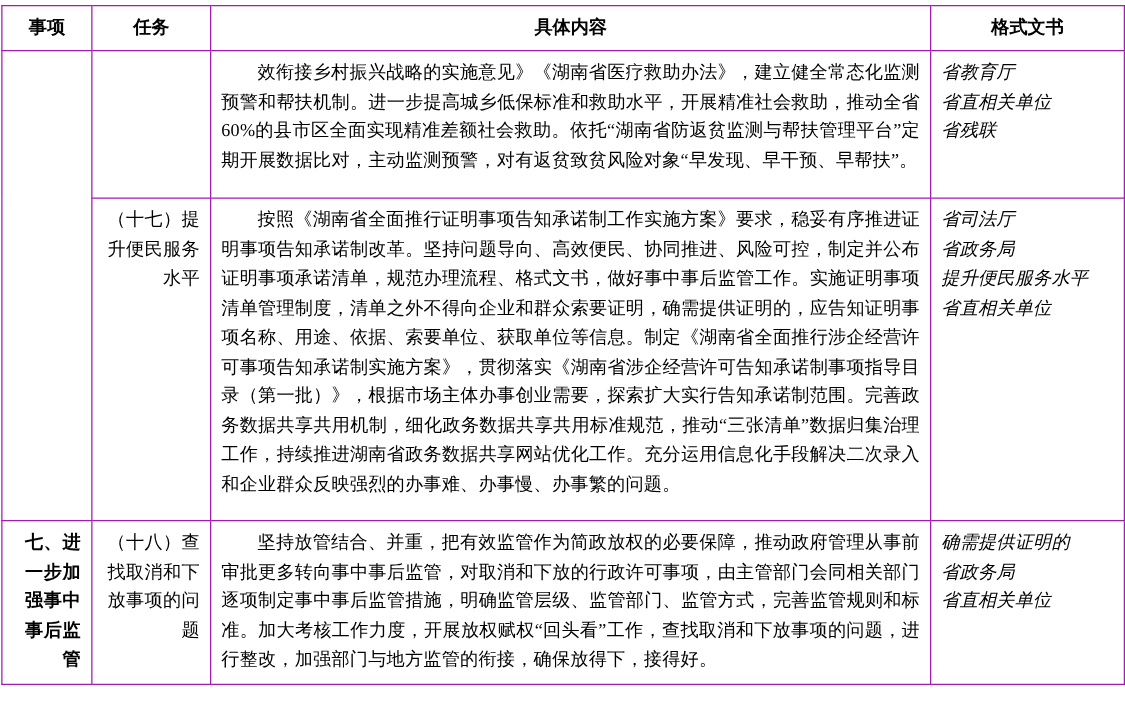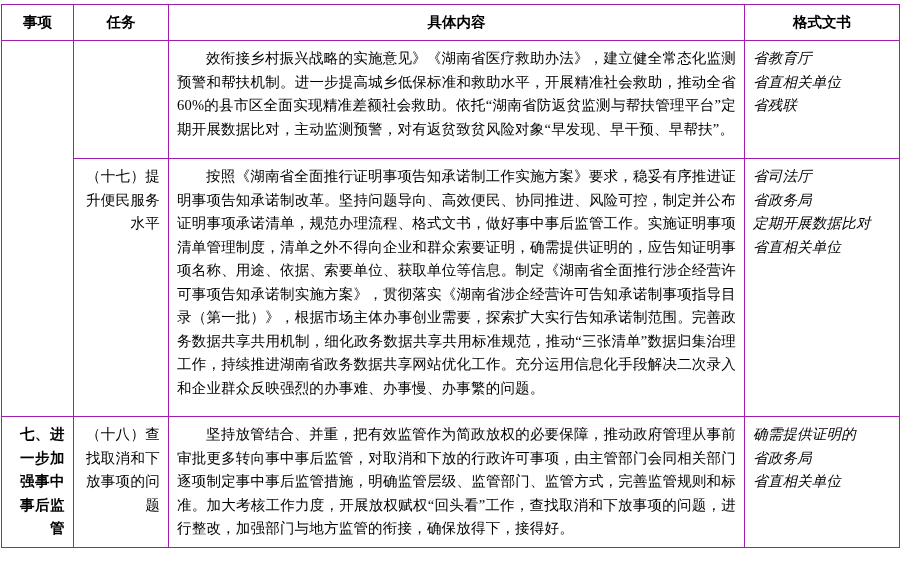--- a/index.html
+++ b/index.html
@@ -109,21 +109,21 @@
       </td>
     </tr>
     <tr class="tall-2">
       <td class="cell-task">（十七）提升便民服务水平</td>
       <td class="cell-content">
         <p>按照《湖南省全面推行证明事项告知承诺制工作实施方案》要求，稳妥有序推进证明事项告知承诺制改革。坚持问题导向、高效便民、协同推进、风险可控，制定并公布证明事项承诺清单，规范办理流程、格式文书，做好事中事后监管工作。实施证明事项清单管理制度，清单之外不得向企业和群众索要证明，确需提供证明的，应告知证明事项名称、用途、依据、索要单位、获取单位等信息。制定《湖南省全面推行涉企经营许可事项告知承诺制实施方案》，贯彻落实《湖南省涉企经营许可告知承诺制事项指导目录（第一批）》，根据市场主体办事创业需要，探索扩大实行告知承诺制范围。完善政务数据共享共用机制，细化政务数据共享共用标准规范，推动“三张清单”数据归集治理工作，持续推进湖南省政务数据共享网站优化工作。充分运用信息化手段解决二次录入和企业群众反映强烈的办事难、办事慢、办事繁的问题。</p>
       </td>
       <td class="cell-unit">
         <span class="u-line">省司法厅</span>
         <span class="u-line">省政务局</span>
-        <span class="u-line">定期开展数据比对</span>
+        <span class="u-line">提升便民服务水平</span>
         <span class="u-line">省直相关单位</span>
       </td>
     </tr>
     <tr class="tall-3">
       <td class="cell-item">七、进一步加强事中事后监管</td>
       <td class="cell-task">（十八）查找取消和下放事项的问题</td>
       <td class="cell-content">
         <p>坚持放管结合、并重，把有效监管作为简政放权的必要保障，推动政府管理从事前审批更多转向事中事后监管，对取消和下放的行政许可事项，由主管部门会同相关部门逐项制定事中事后监管措施，明确监管层级、监管部门、监管方式，完善监管规则和标准。加大考核工作力度，开展放权赋权“回头看”工作，查找取消和下放事项的问题，进行整改，加强部门与地方监管的衔接，确保放得下，接得好。</p>
       </td>
       <td class="cell-unit">

